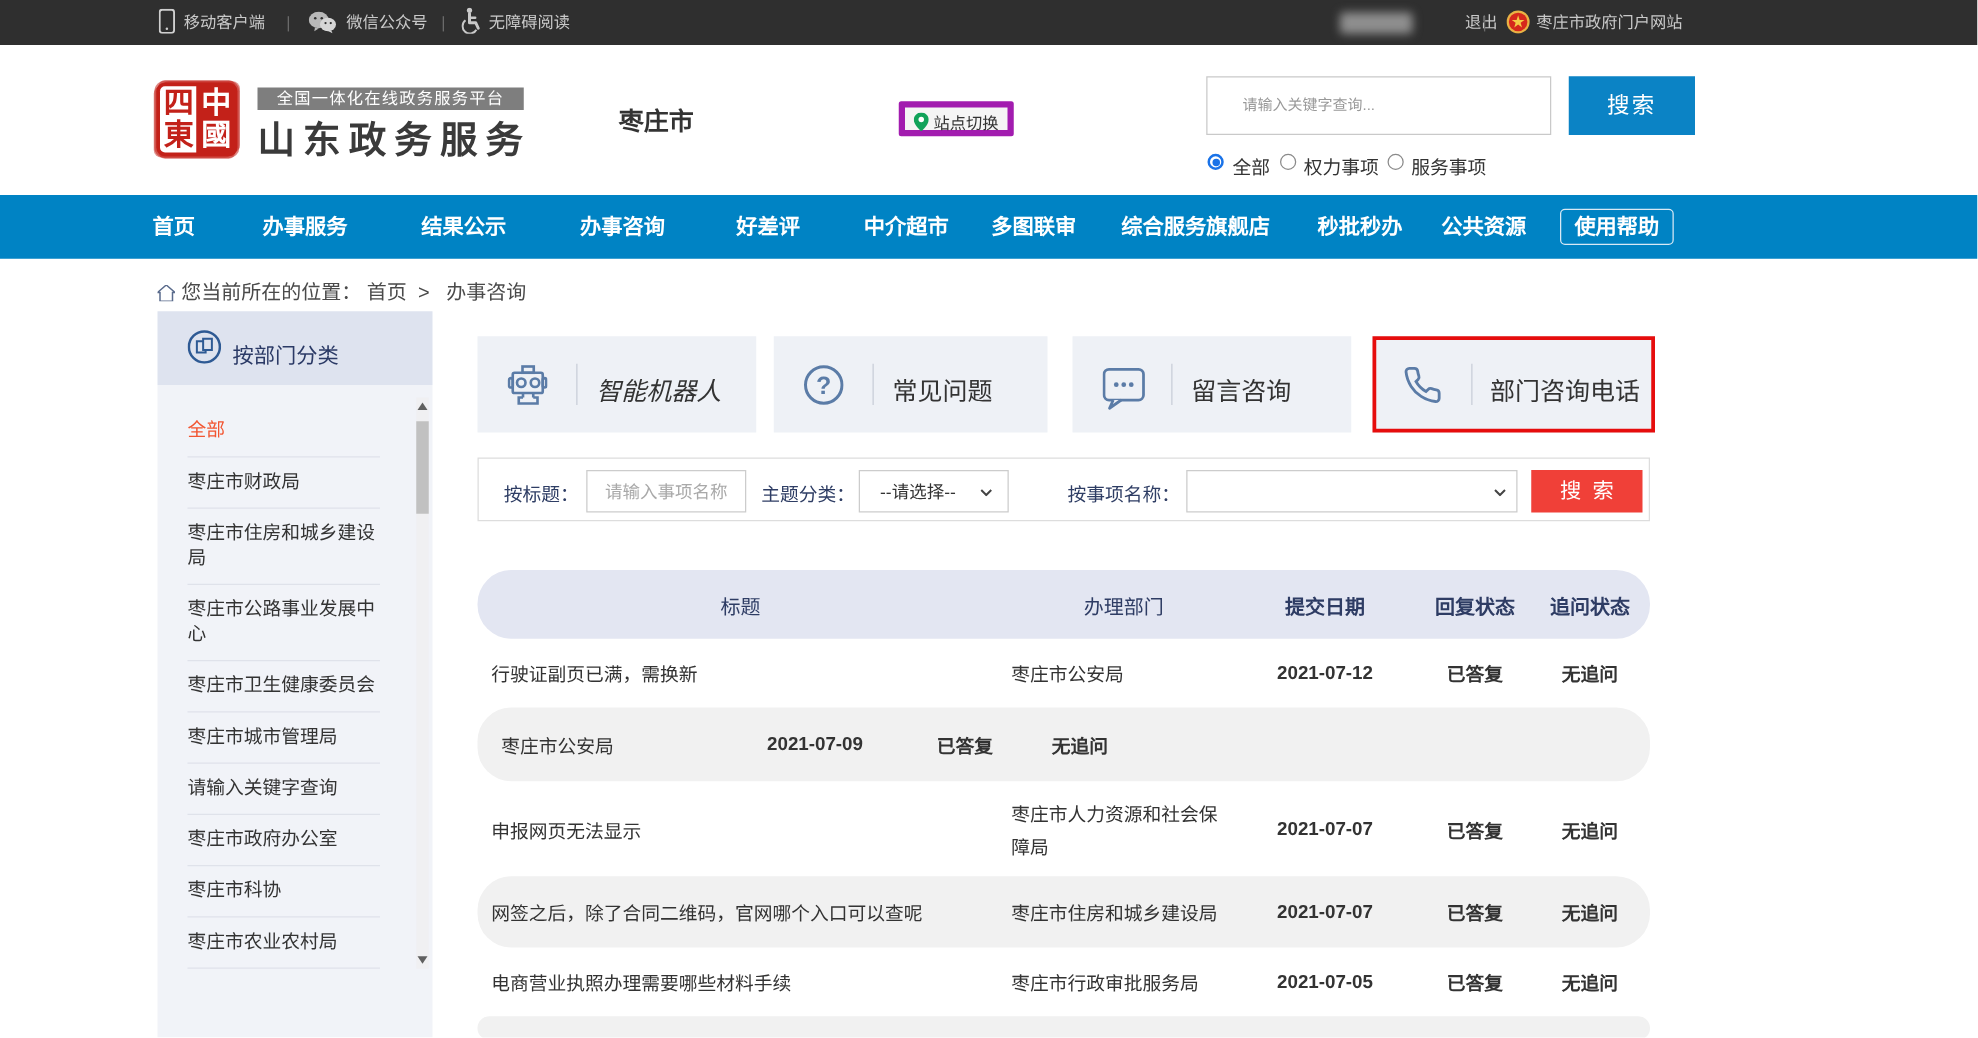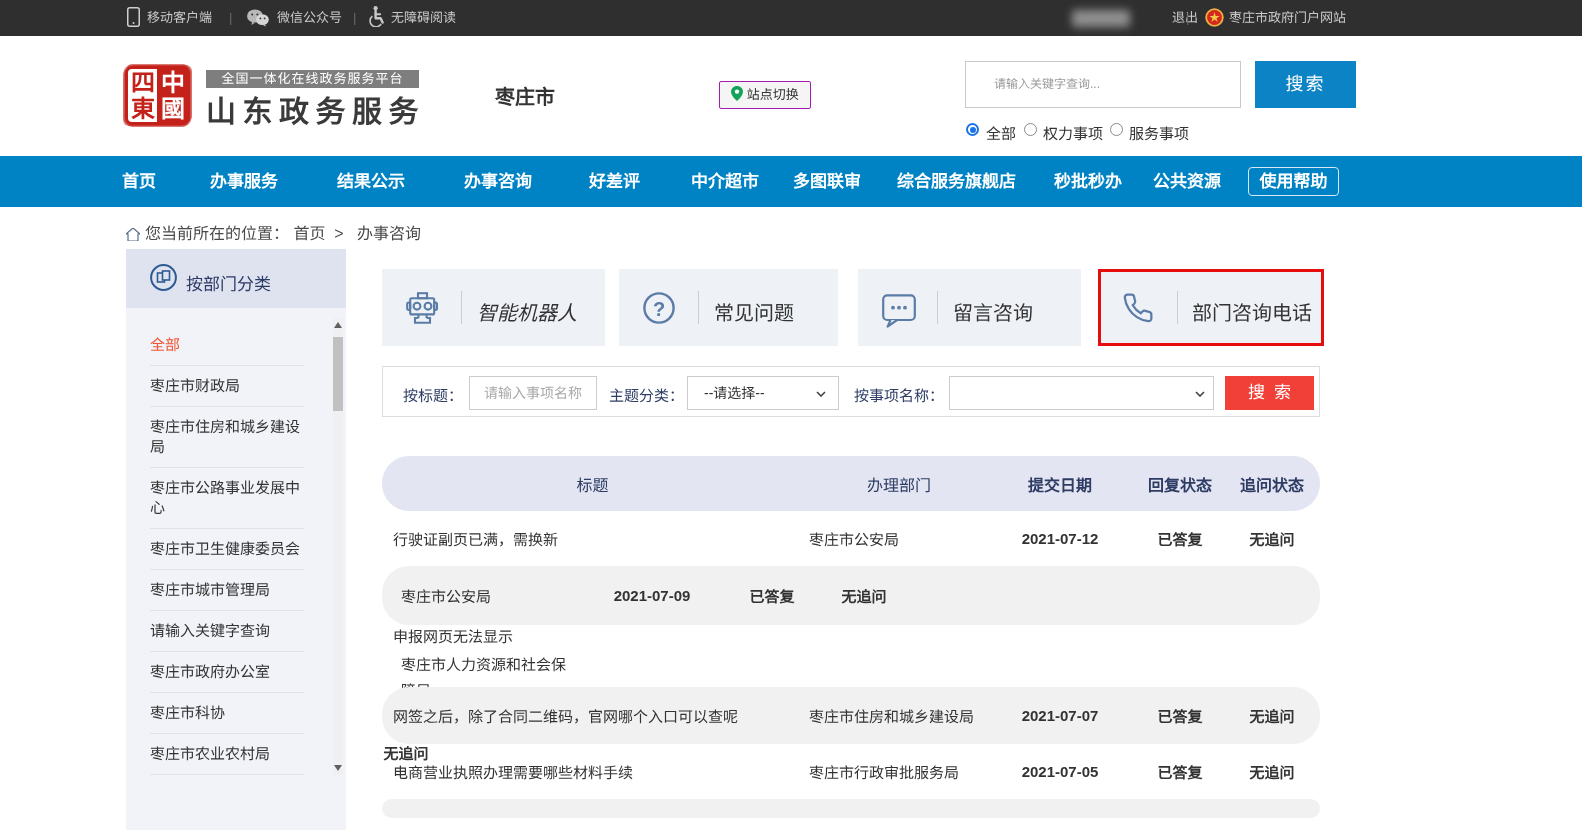--- a/index.html
+++ b/index.html
@@ -13,21 +13,21 @@
 #topbar .sep { color:#6a6a6a; }
 
 
 #seal { left:125px; top:66px; width:65px; height:59px; background:#c32119; border-radius:7px; box-shadow:0 0 0 1.5px rgba(195,33,25,.55), -3px 2px 0 -1px rgba(195,33,25,.5), 3px -2px 0 -1px rgba(195,33,25,.5), 0 4px 0 -2px rgba(195,33,25,.45), 0 -4px 0 -2px rgba(195,33,25,.45); }
 #seal .half { position:absolute; left:3px; top:3px; width:29px; height:53px; background:#fff; border-radius:4px 0 0 4px; }
 #seal .c { position:absolute; font-weight:bold; font-size:24px; line-height:24px; font-family:"Liberation Serif", serif; }
 #seal .red { color:#c32119; } #seal .wh { color:#fff; }
 #badge { left:206px; top:70px; width:213px; height:18px; background:#7e7e7e; color:#fff; font-size:13px; text-align:center; line-height:18px; letter-spacing:1px; }
 #sdtitle { left:206px; top:87px; width:280px; font-size:30px; font-weight:bold; color:#3a3a3a; letter-spacing:6.5px; white-space:nowrap; }
 #cityname { left:495px; top:81px; font-size:20px; font-weight:bold; color:#333; }
-#sitebtn { left:719px; top:81px; width:92px; height:28px; background:#f5f5f5; border:1px solid #a21caf; border-radius:2px; font-size:13px; color:#333; line-height:26px; text-align:center; }
+#sitebtn { left:719px; top:81px; width:92px; height:28px; background:#f5f5f5; border:5px solid #a21caf; border-radius:2px; font-size:13px; color:#333; line-height:26px; text-align:center; }
 #kwinput { left:965px; top:61px; width:276px; height:47px; border:1px solid #c9c9c9; font-size:12px; color:#999; line-height:45px; padding-left:28px; background:#fff; }
 #kwbtn { left:1255px; top:61px; width:101px; height:47px; background:#0b83c5; color:#fff; font-size:18px; text-align:center; line-height:47px; letter-spacing:2px; }
 .radio { position:absolute; width:13px; height:13px; border:1px solid #8a8a8a; border-radius:50%; background:#fff; }
 .radio.sel { border:2px solid #1a73e8; }
 .radio.sel::after { content:""; position:absolute; left:1.5px; top:1.5px; width:6px; height:6px; background:#1a73e8; border-radius:50%; }
 .rlabel { position:absolute; font-size:15px; color:#333; }
 
 
 #nav { left:0; top:156px; width:1582px; height:51px; background:#0083c4; }
 #nav .n { position:absolute; top:0; height:51px; line-height:51px; color:#fff; font-size:17px; font-weight:bold; white-space:nowrap; }
@@ -228,21 +228,21 @@
       <path d="M22 16.92v3a2 2 0 0 1-2.18 2 19.79 19.79 0 0 1-8.63-3.07 19.5 19.5 0 0 1-6-6 19.79 19.79 0 0 1-3.07-8.67A2 2 0 0 1 4.11 2h3a2 2 0 0 1 2 1.72 12.84 12.84 0 0 0 .7 2.81 2 2 0 0 1-.45 2.11L8.09 9.91a16 16 0 0 0 6 6l1.27-1.27a2 2 0 0 1 2.11-.45 12.84 12.84 0 0 0 2.81.7A2 2 0 0 1 22 16.92z" fill="none" stroke="#5b7ca7" stroke-width="1.7"></path>
     </svg>
   <span class="dv"></span>
     <span class="tx">部门咨询电话</span>
 </div>
 
 <div id="filter" class="abs">
   <span class="lb" style="left:20px;">按标题：</span>
   <div class="inp ph" style="left:86px; width:128px;">请输入事项名称</div>
   <span class="lb" style="left:226px;">主题分类：</span>
-  <div class="inp" style="left:304px; width:152px; font-size:14px; color:#333; line-height:32px; padding-left:16px;">--请选择--<svg class="chev" style="right:12px; top:14px;" viewBox="0 0 10 6">
+  <div class="inp" style="left:304px; width:120px; font-size:14px; color:#333; line-height:32px; padding-left:16px;">--请选择--<svg class="chev" style="right:12px; top:14px;" viewBox="0 0 10 6">
         <path d="M1 1 L5 5 L9 1" fill="none" stroke="#444" stroke-width="1.6"></path>
       </svg></div>
   <span class="lb" style="left:471px;">按事项名称：</span>
   <div class="inp" style="left:566px; width:265px;">
       <svg class="chev" style="right:8px; top:14px; position:absolute;" viewBox="0 0 10 6">
         <path d="M1 1 L5 5 L9 1" fill="none" stroke="#444" stroke-width="1.6"></path>
       </svg>
     </div>
   <div id="searchbtn">搜索</div>
 </div>
@@ -261,21 +261,21 @@
       <div class="c3">2021-07-12</div>
       <div class="c4">已答复</div>
       <div class="c5">无追问</div>
   </div>
   <div class="trow gray" style="height:59px;">
       <div class="c2">枣庄市公安局</div>
       <div class="c3">2021-07-09</div>
       <div class="c4">已答复</div>
       <div class="c5">无追问</div>
   </div>
-  <div class="trow" style="height:62px;flex-direction:column;">
+  <div class="trow" style="height:76px;">
     <div class="c1">申报网页无法显示</div>
       <div class="c2" style="line-height:26px; padding-top:6px;">枣庄市人力资源和社会保障局</div>
       <div class="c3">2021-07-07</div>
       <div class="c4">已答复</div>
       <div class="c5">无追问</div>
   </div>
   <div class="trow gray" style="height:57px;">
     <div class="c1">网签之后，除了合同二维码，官网哪个入口可以查呢</div>
       <div class="c2">枣庄市住房和城乡建设局</div>
       <div class="c3">2021-07-07</div>

